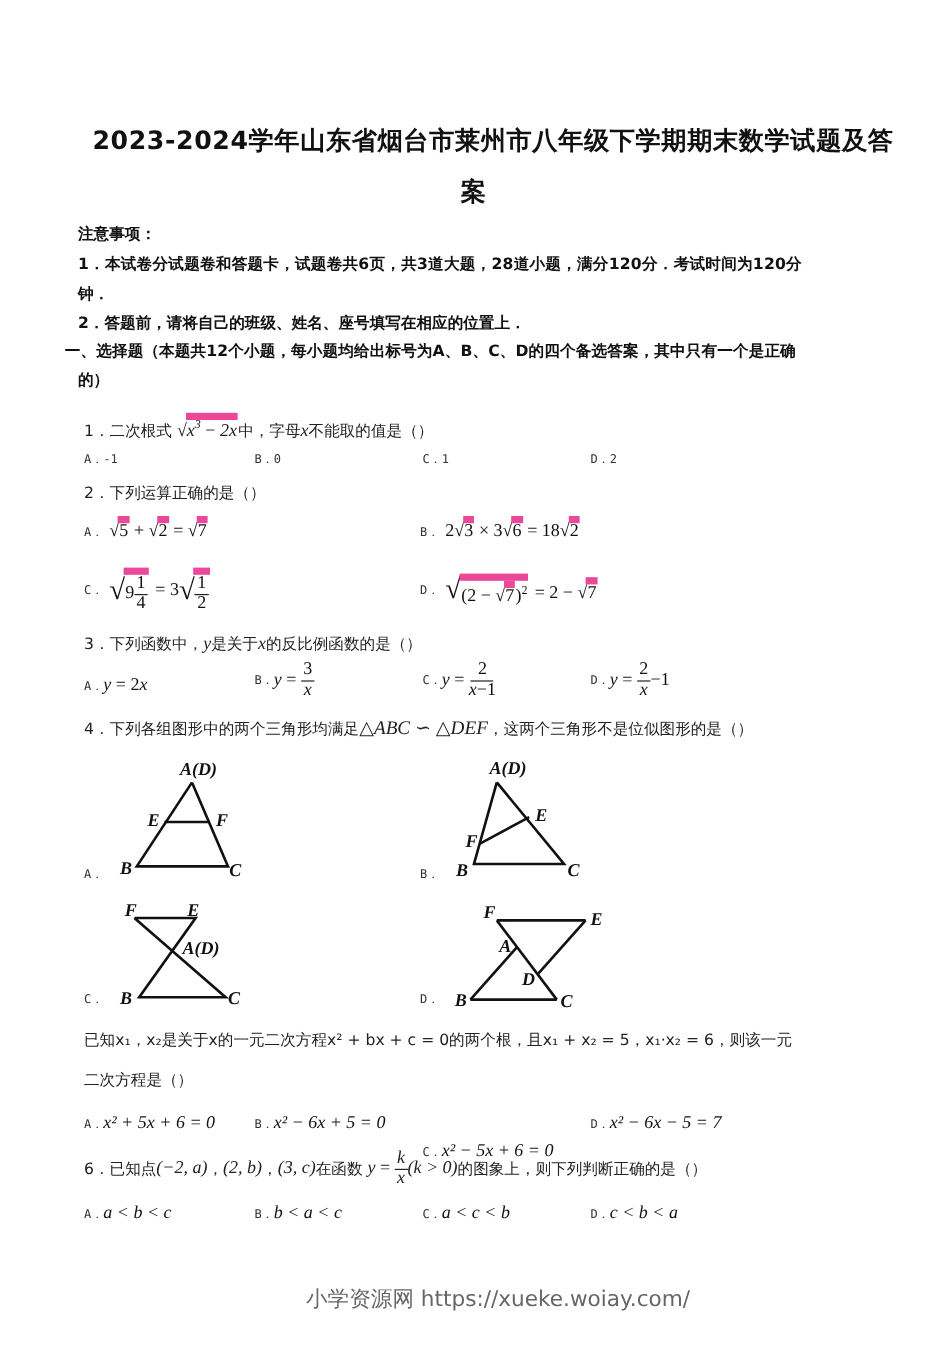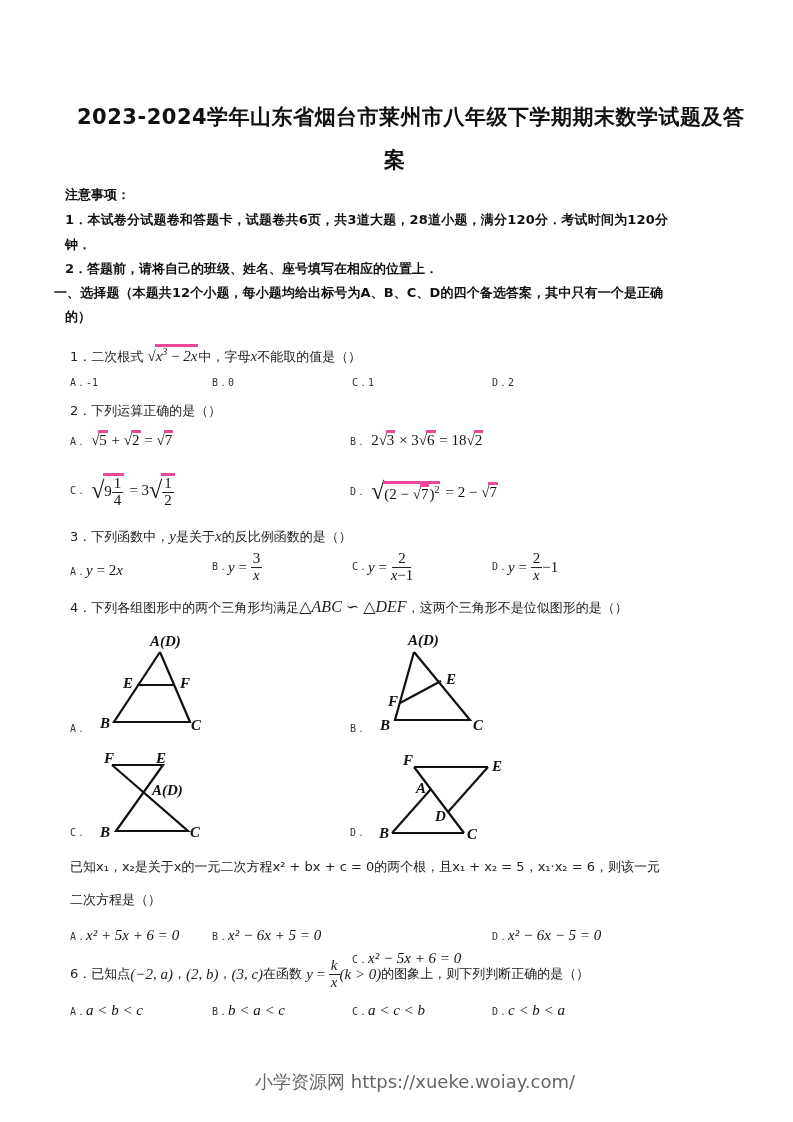--- a/index.html
+++ b/index.html
@@ -5,21 +5,21 @@
   html, body { margin:0; padding:0; background:#fff; }
   body { width:793px; height:1122px; position:relative; overflow:hidden; color:#111;
          font-family: "DejaVu Serif", "Liberation Serif", serif; }
   .abs { position:absolute; white-space:nowrap; }
   .title { font-family: "DejaVu Sans", "Liberation Sans", sans-serif; font-weight:bold; font-size:21px; letter-spacing:0.5px; color:#111; }
   .bold { font-family: "DejaVu Sans", "Liberation Sans", sans-serif; font-weight:bold; font-size:13px; color:#111; }
   .q { font-size:13px; color:#222; font-family: "DejaVu Sans", "Liberation Sans", sans-serif; }
   .m { font-family: "Liberation Serif", "DejaVu Serif", serif; font-style:italic; font-size:15px; }
   .mr { font-family: "Liberation Serif", "DejaVu Serif", serif; font-size:15px; }
   .opt { font-size:10px; color:#333; font-family: "DejaVu Sans Mono", "Liberation Mono", monospace; }
-  .sqrt { display:inline-block; border-top:3px solid #ec4899; padding:0 1px; margin-left:-1px; line-height:1.05; }
+  .sqrt { display:inline-block; border-top:6px solid #ec4899; padding:0 1px; margin-left:-1px; line-height:1.05; }
   .frac { display:inline-flex; flex-direction:column; align-items:center; vertical-align:middle; line-height:1.05; }
   .frac .num { border-bottom:1px solid #222; padding:0 2px; }
   sup { font-size:10px; }
   .footer { font-family: "DejaVu Sans", "Liberation Sans", sans-serif; font-size:18px; color:#666; }
   svg text { font-family: "Liberation Serif", "DejaVu Serif", serif; font-style:italic; font-weight:bold; font-size:15px; fill:#111; }
 </style>
 </head>
 <body>
 
 <div class="abs title" style="left:77px; top:103px;">2023-2024学年山东省烟台市莱州市八年级下学期期末数学试题及答</div>
@@ -149,21 +149,21 @@
   <text x="65" y="76">D</text>
   <text x="9" y="93">B</text>
   <text x="97" y="94">C</text>
 </svg>
 
 <div class="abs q" style="left:70px; top:858px;">已知x₁，x₂是关于x的一元二次方程x² + bx + c = 0的两个根，且x₁ + x₂ = 5，x₁·x₂ = 6，则该一元</div>
 <div class="abs q" style="left:70px; top:891px;">二次方程是（）</div>
 <div class="abs" style="left:70px; top:925px;"><span class="opt">A．</span><span class="m">x² + 5x + 6 = 0</span></div>
 <div class="abs" style="left:212px; top:925px;"><span class="opt">B．</span><span class="m">x² − 6x + 5 = 0</span></div>
 <div class="abs" style="left:352px; top:925px;margin-top:23px;"><span class="opt">C．</span><span class="m">x² − 5x + 6 = 0</span></div>
-<div class="abs" style="left:492px; top:925px;"><span class="opt">D．</span><span class="m">x² − 6x − 5 = 0</span></div>
+<div class="abs" style="left:492px; top:925px;"><span class="opt">D．</span><span class="m">x² − 6x − 5 = 7</span></div>
 
 <div class="abs q" style="left:70px; top:958px;">
   <span style="vertical-align:middle">6．</span><span style="vertical-align:middle">已知点</span><span class="m" style="vertical-align:middle">(−2, a)</span><span style="vertical-align:middle">，</span><span class="m" style="vertical-align:middle">(2, b)</span><span style="vertical-align:middle">，</span><span class="m" style="vertical-align:middle">(3, c)</span><span style="vertical-align:middle">在函数</span>
   <span class="m" style="vertical-align:middle">y</span><span class="mr" style="vertical-align:middle"> = </span><span class="frac m">
       <span class="num">k</span>
       <span>x</span>
     </span><span class="m" style="vertical-align:middle">(k &gt; 0)</span><span style="vertical-align:middle">的图象上，则下列判断正确的是（）</span>
 </div>
 <div class="abs" style="left:70px; top:1000px;"><span class="opt">A．</span><span class="m">a &lt; b &lt; c</span></div>
 <div class="abs" style="left:212px; top:1000px;"><span class="opt">B．</span><span class="m">b &lt; a &lt; c</span></div>

